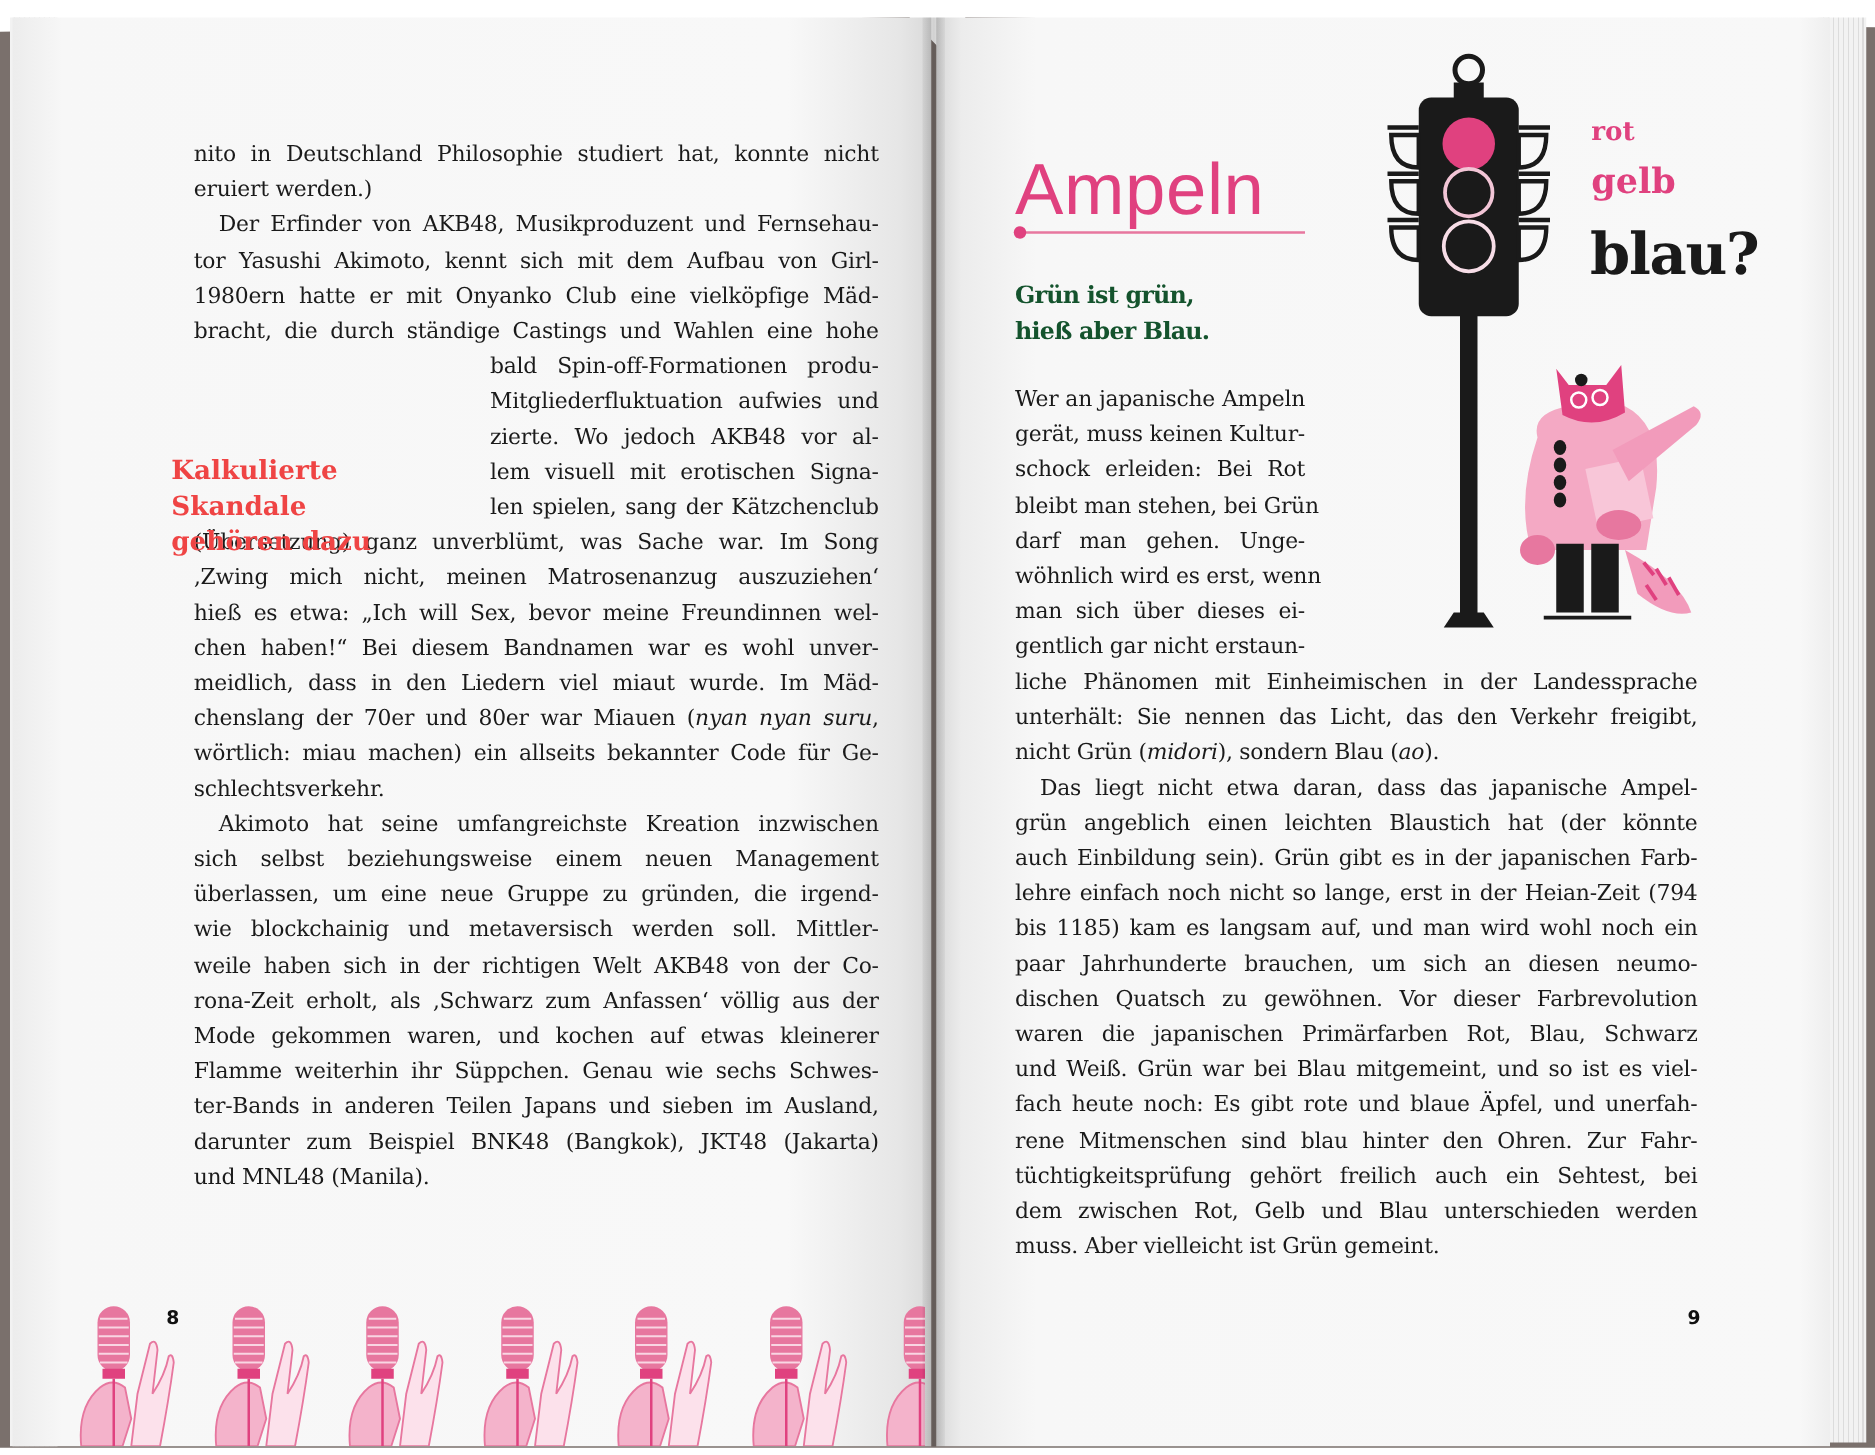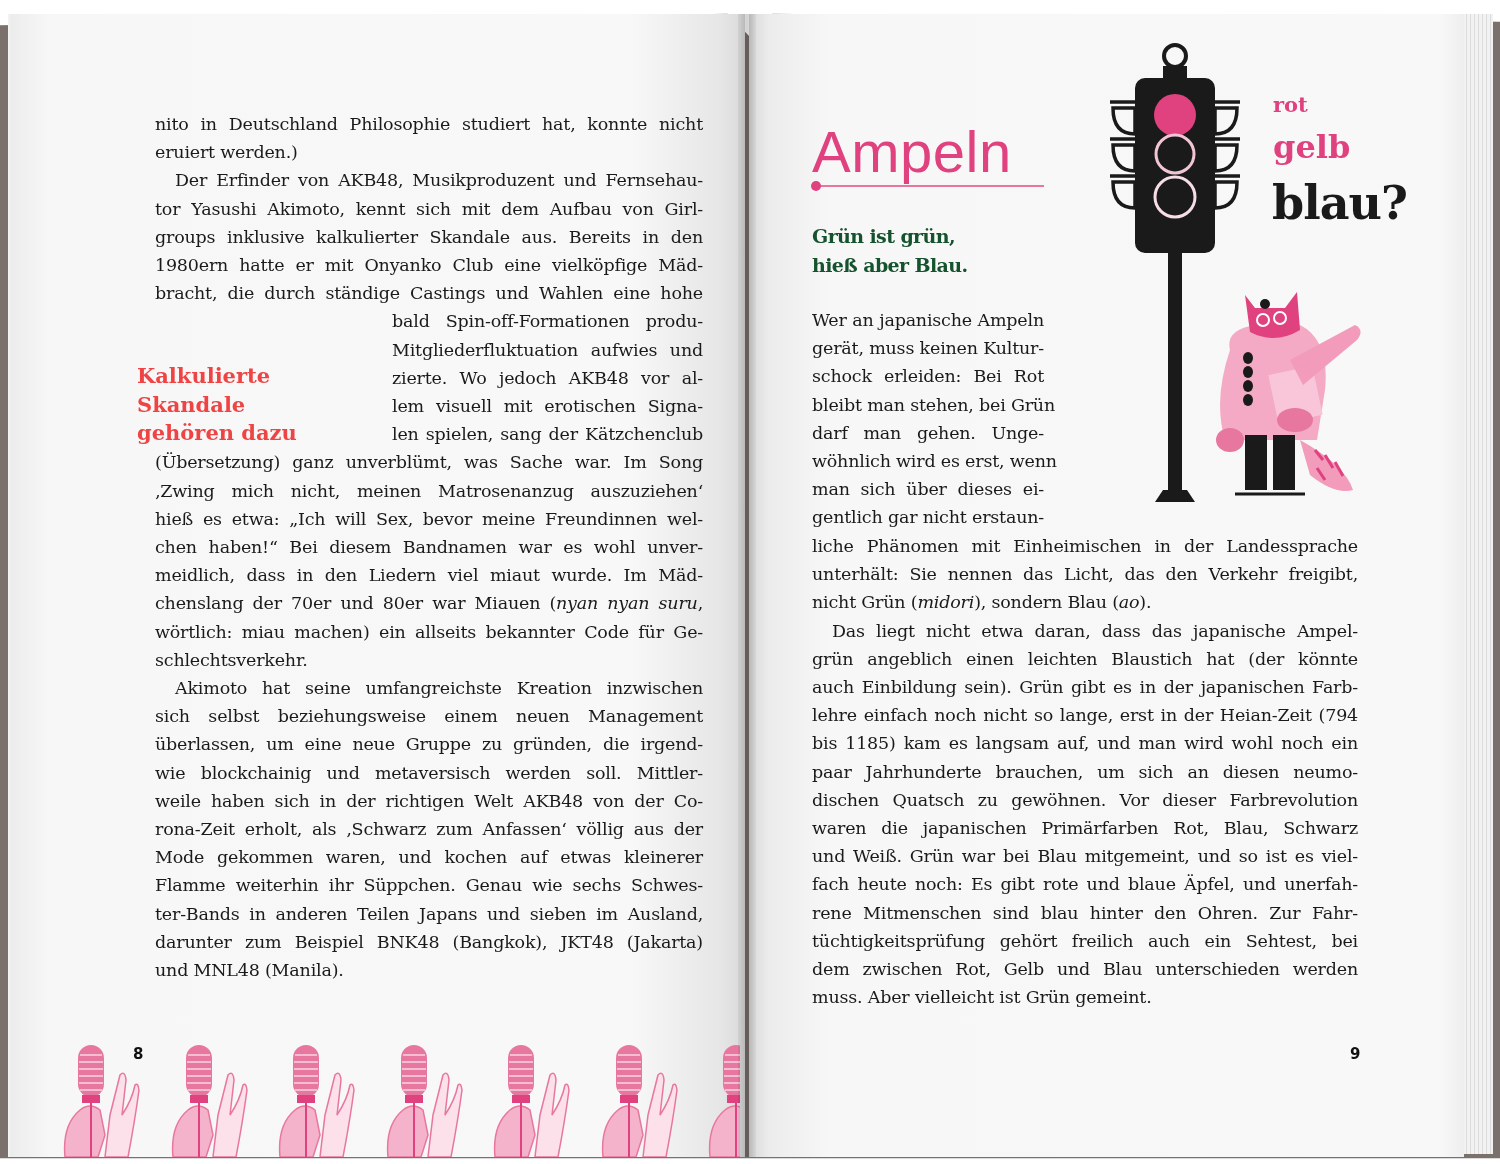--- a/index.html
+++ b/index.html
@@ -64,21 +64,21 @@
   }
   .title-rule-dot {
     position: absolute; left: 811px; top: 181px; width: 10px; height: 10px; border-radius: 50%; background: #e0417f;
   }
   .subtitle {
     position: absolute; left: 812px; top: 222px;
     font-family: "DejaVu Serif", serif; font-weight: bold; font-size: 19px; line-height: 29px;
     color: #14532d; letter-spacing: -0.6px;
   }
   .word-rot { position: absolute; left: 1273px; top: 92px; font-family: "DejaVu Serif", serif; font-weight: bold; font-size: 21px; color: #e0417f; }
-  .word-gelb { position: absolute; left: 1273px; top: 128px; font-family: "DejaVu Serif", serif; font-weight: bold; font-size: 32px; color: #e0417f; }
+  .word-gelb { position: absolute; left: 1273px; top: 128px; font-family: "DejaVu Serif", serif; font-weight: bold; font-size: 28px; color: #e0417f; }
   .word-blau { position: absolute; left: 1272px; top: 176px; font-family: "DejaVu Serif", serif; font-weight: bold; font-size: 46px; color: #1a1a1a; letter-spacing: -1px; }
 
   .right-text-narrow { left: 812px; top: 306px; width: 232px; }
   .right-text-wide { left: 812px; top: 532px; width: 546px; }
 
   .page-number {
     position: absolute; font-family: "DejaVu Sans", sans-serif; font-weight: bold; font-size: 15px; color: #111;
   }
   .pn-left { left: 133px; top: 1045px; }
   .pn-right { left: 1350px; top: 1045px; }
@@ -96,21 +96,20 @@
 <div class="page-edges-right"></div>
 
 <div class="page left"></div>
 
 <div class="text-block left-text">
   <div id="left-top">
       <span class="line">nito in Deutschland Philosophie studiert hat, konnte nicht</span>
       <span class="line last">eruiert werden.)</span>
       <span class="line indent">Der Erfinder von AKB48, Musikproduzent und Fernsehau-</span>
       <span class="line">tor Yasushi Akimoto, kennt sich mit dem Aufbau von Girl-</span>
-      <span class="line">groups inklusive kalkulierter Skandale aus. Bereits in den</span>
       <span class="line">1980ern hatte er mit Onyanko Club eine vielköpfige Mäd-</span>
       <span class="line">bracht, die durch ständige Castings und Wahlen eine hohe</span>
     </div>
   <div id="left-wrapped" style="padding-left:237px;">
       <span class="line">bald Spin-off-Formationen produ-</span>
       <span class="line">Mitgliederfluktuation aufwies und</span>
       <span class="line">zierte. Wo jedoch AKB48 vor al-</span>
       <span class="line">lem visuell mit erotischen Signa-</span>
       <span class="line">len spielen, sang der Kätzchenclub</span>
     </div>

